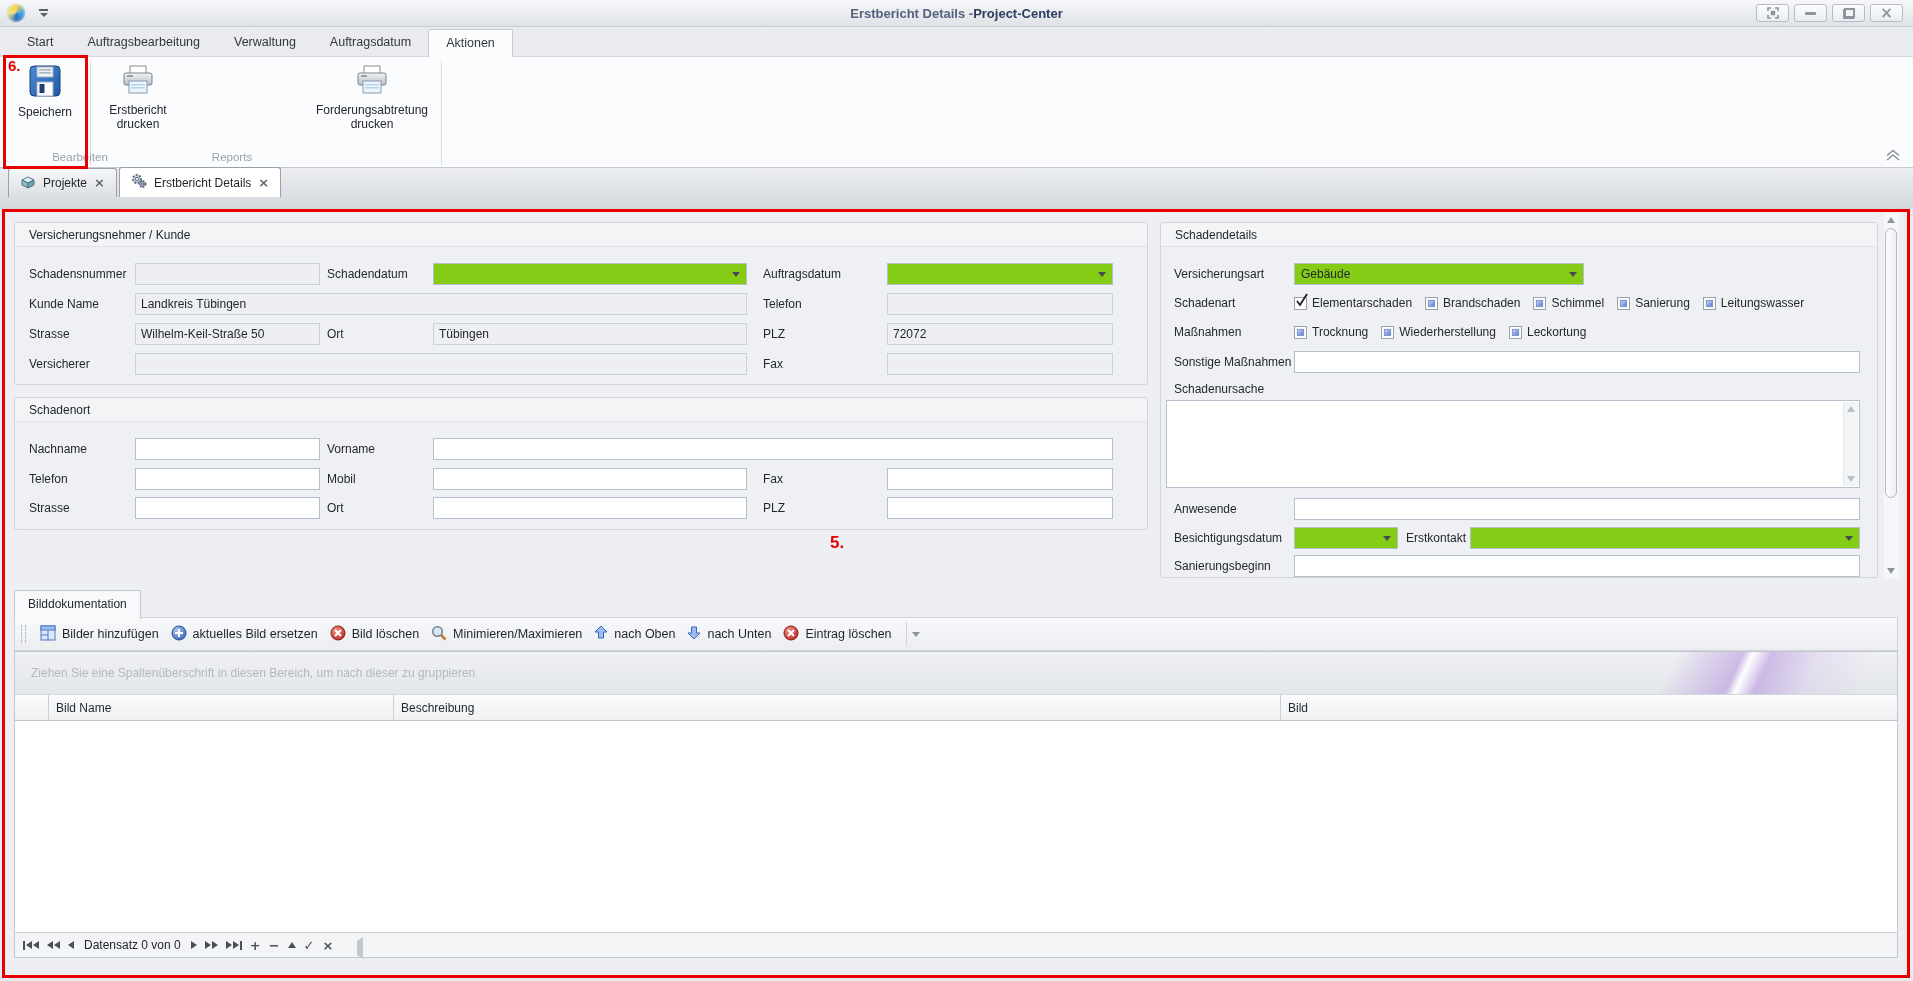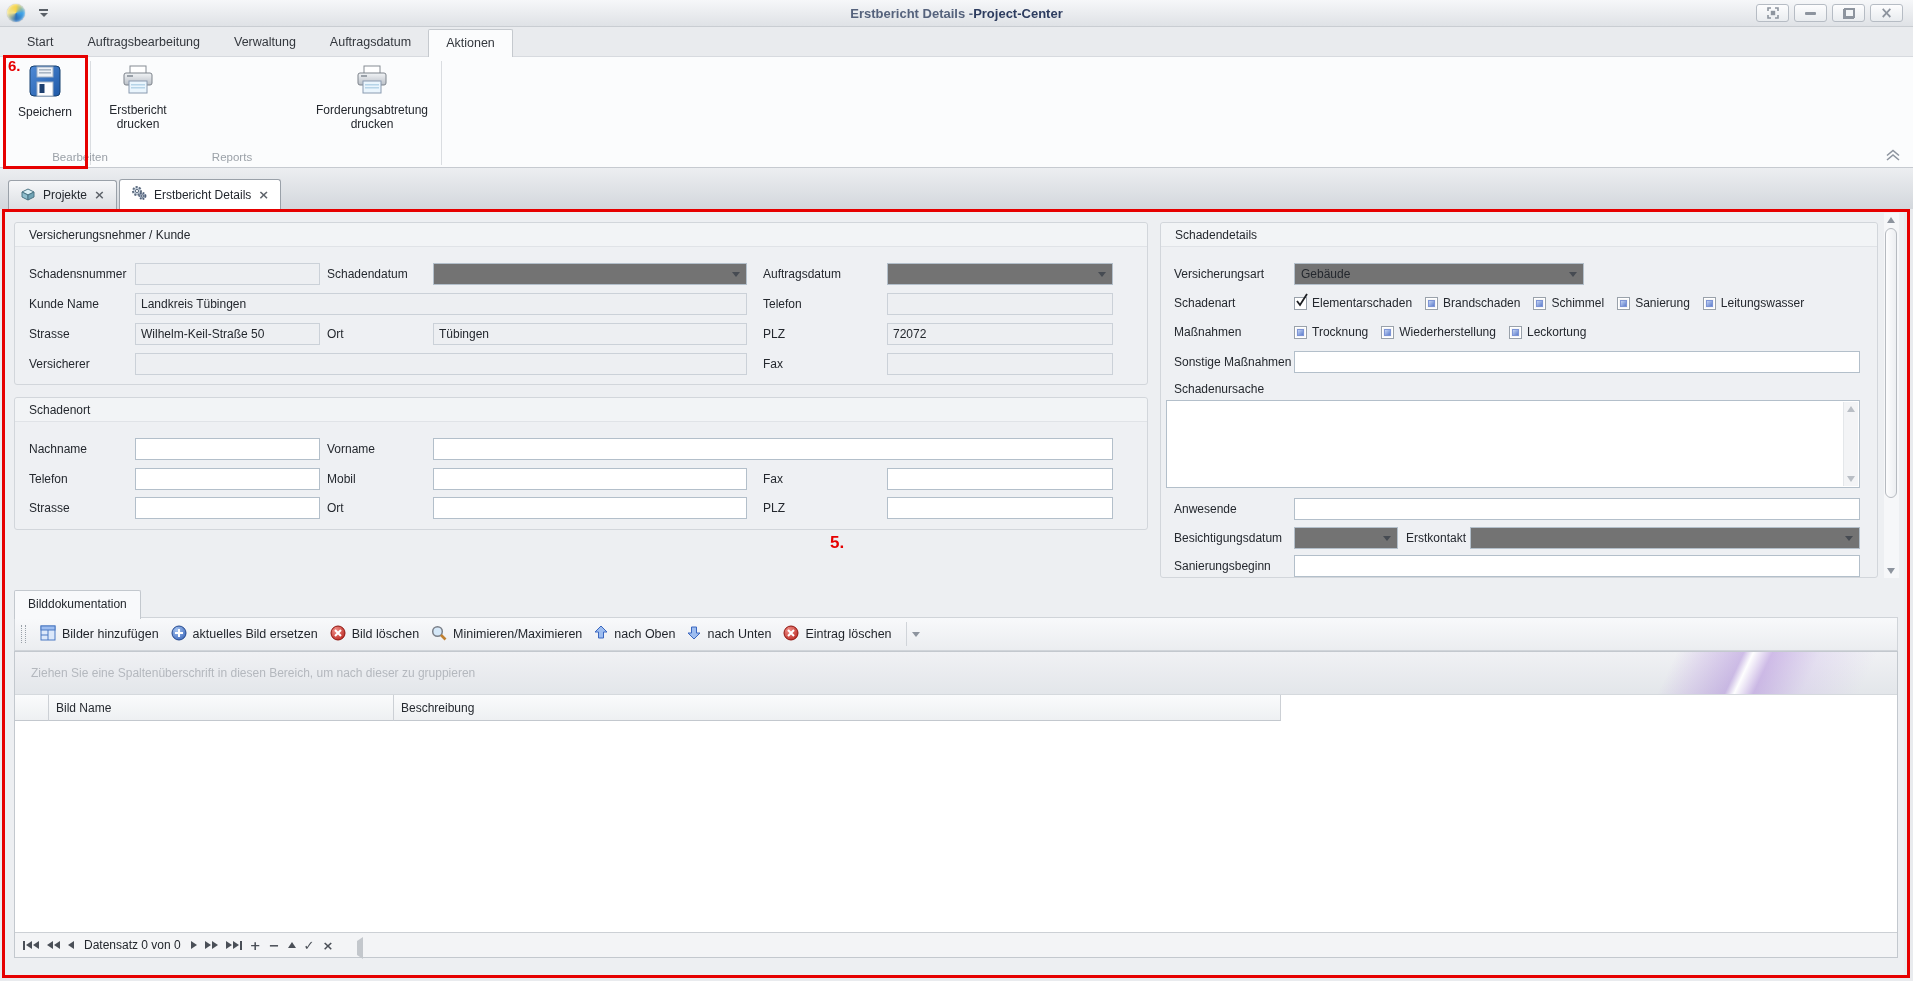--- a/index.html
+++ b/index.html
@@ -38,39 +38,39 @@
   .ribbon-collapse { position:absolute; right:12px; top:92px; }
 
   
   .frame-save { position:absolute; left:3px; top:55px; width:85px; height:114px; border:3px solid #e60000; z-index:5; pointer-events:none; }
   .note { position:absolute; color:#e60000; font-weight:bold; z-index:6; }
   .note-6 { left:8px; top:57px; font-size:15px; }
   .note-5 { left:830px; top:533px; font-size:17px; }
 
   
   .doc-strip { position:absolute; left:0; top:168px; width:100%; height:41px; background:linear-gradient(#eceef1,#d3d7dc); }
-  .doc-tabs { position:absolute; left:8px; bottom:0; display:flex; gap:2px; align-items:flex-end; }
+  .doc-tabs { position:absolute; left:8px; bottom:12px; display:flex; gap:2px; align-items:flex-end; }
   .dtab { height:29px; display:flex; align-items:center; gap:7px; padding:0 11px; border:1px solid #9aa1a9; border-bottom:none;
     border-radius:3px 3px 0 0; background:linear-gradient(#f6f7f9,#dcdfe3); font-size:12px; color:#24282e; }
   .dtab.active { background:#fff; height:30px; position:relative; z-index:2; }
   .dtab-close { color:#5f646b; font-weight:bold; }
   .dtab-close::before { content:"×"; font:bold 13px/1 "DejaVu Sans",sans-serif; }
 
   
   .content-bg { position:absolute; left:5px; top:212px; width:1899px; height:763px; background:#edeff2; }
   .frame-main { position:absolute; left:2px; top:209px; width:1908px; height:769px; border:3px solid #e60000; z-index:5; pointer-events:none; }
 
   
   .gb { position:absolute; border:1px solid #d2d6db; border-radius:3px; background:#eef0f3; }
   .gb-hd { height:24px; line-height:24px; padding-left:14px; background:#f2f4f6; border-bottom:1px solid #e0e3e7; border-radius:3px 3px 0 0; color:#24282e; }
 
   .lbl { position:absolute; height:22px; line-height:22px; white-space:nowrap; color:#24282e; }
   .inp { position:absolute; height:22px; border:1px solid #b3bfca; background:#fff; font:12px "Liberation Sans",sans-serif; color:#24282e; padding:10px 5px; }
   .inp.dis { background:#edeff2; border-color:#cbd1d8; }
-  .combo { position:absolute; height:22px; border:1px solid #b3bfca; background:#737373; display:flex; align-items:center; justify-content:space-between; padding:0 6px; }
+  .combo { position:absolute; height:22px; border:1px solid #b3bfca; background:#84cc16; display:flex; align-items:center; justify-content:space-between; padding:0 6px; }
   .arr-d { width:0; height:0; border-left:4px solid transparent; border-right:4px solid transparent; border-top:5px solid #464b52; }
 
   .cbrow { position:absolute; display:flex; gap:13px; height:22px; align-items:center; }
   .cbitem { display:inline-flex; align-items:center; gap:5px; white-space:nowrap; }
   .cb { position:relative; width:13px; height:13px; border:1px solid #99a1aa; background:#f4f5f7; box-shadow:inset 0 0 0 1px #fff; flex:0 0 13px; }
   .cb.ind::after { content:""; position:absolute; inset:2px; border:1px solid #7e95d6; background:linear-gradient(135deg,#c4d4f4,#5f7fcd); }
   .cb.checked { background:#fff; }
   .cb.checked svg { position:absolute; left:-1px; top:-4px; overflow:visible; }
 
   .ta { position:absolute; border:1px solid #b3bfca; background:#fff; }
@@ -475,20 +475,21 @@
 
   <div class="grid">
     <div class="gp">
       <span>Ziehen Sie eine Spaltenüberschrift in diesen Bereich, um nach dieser zu gruppieren</span>
       <span class="gp-decor"></span>
     </div>
     <div class="ghead">
       <div class="gcell" style="width:34px;"></div>
       <div class="gcell" style="width:345px;">Bild Name</div>
       <div class="gcell" style="width:887px;">Beschreibung</div>
+      <div class="gcell" style="flex:1; border-right:none;">Bild</div>
     </div>
     <div class="gbody"></div>
     <div class="gnav">
       <span class="nbtn">
           <span class="nbar"></span>
           <span class="tl"></span>
           <span class="tl"></span>
         </span>
       <span class="nbtn">
           <span class="tl"></span>

